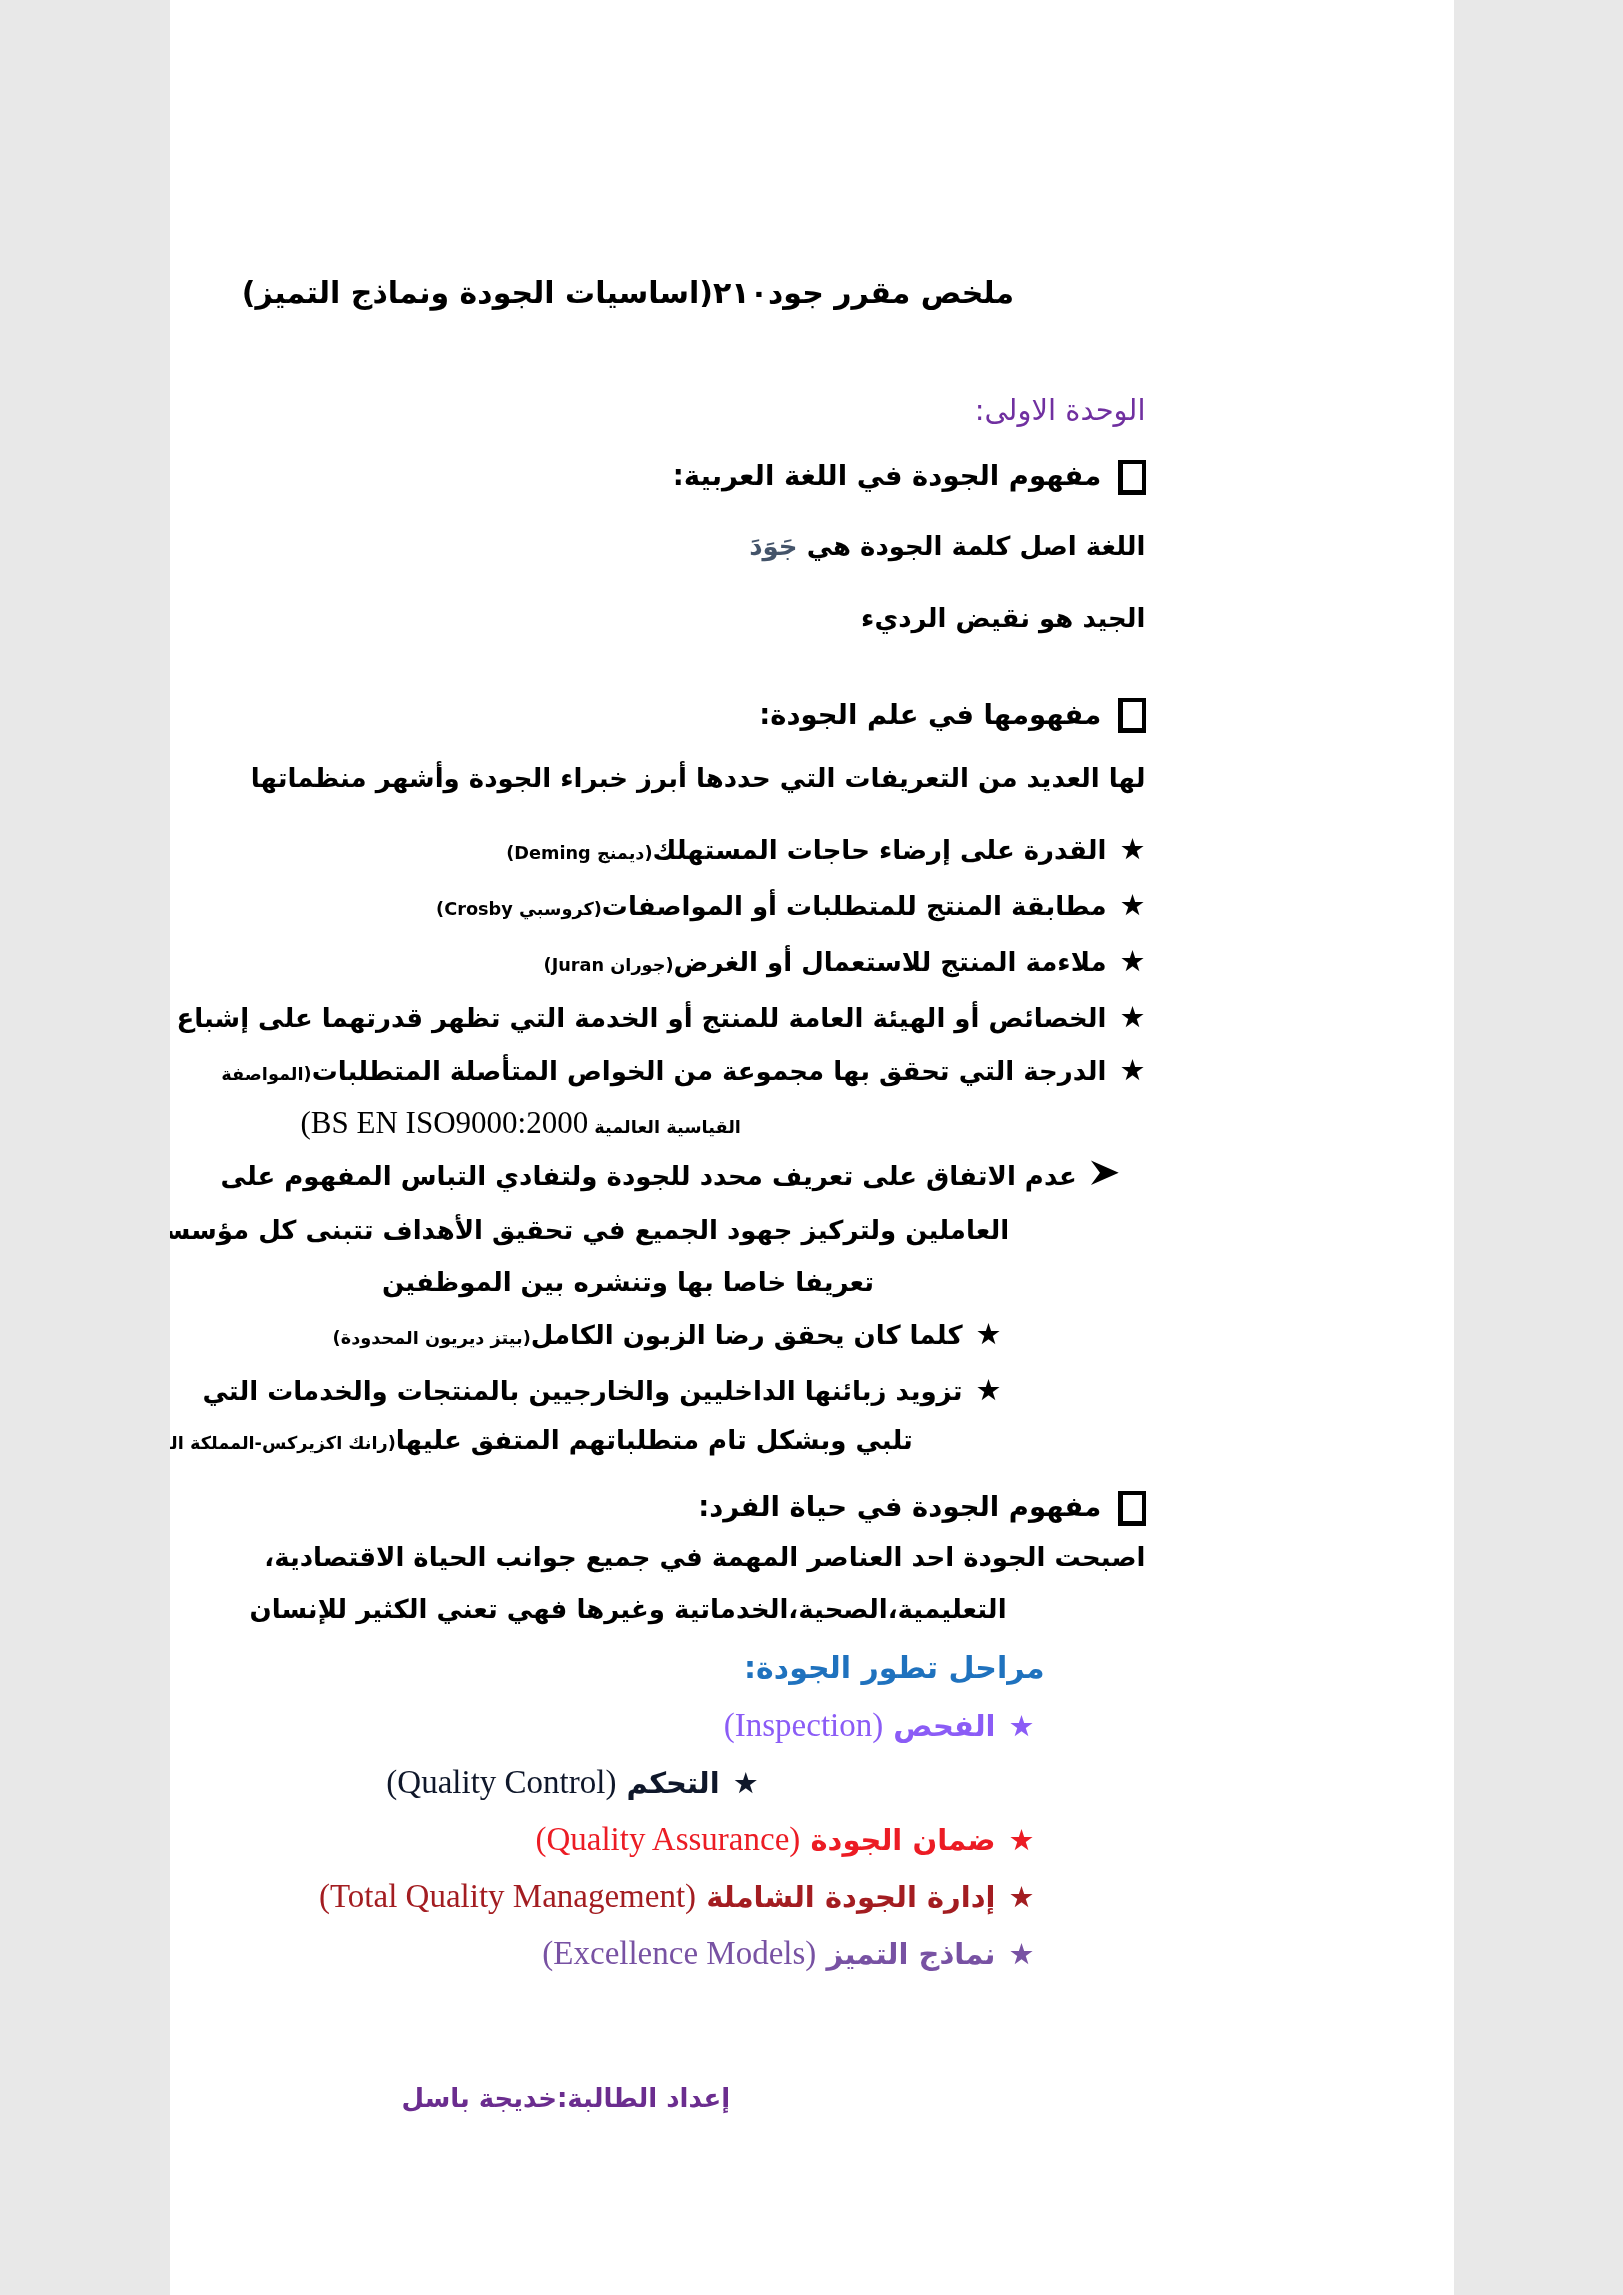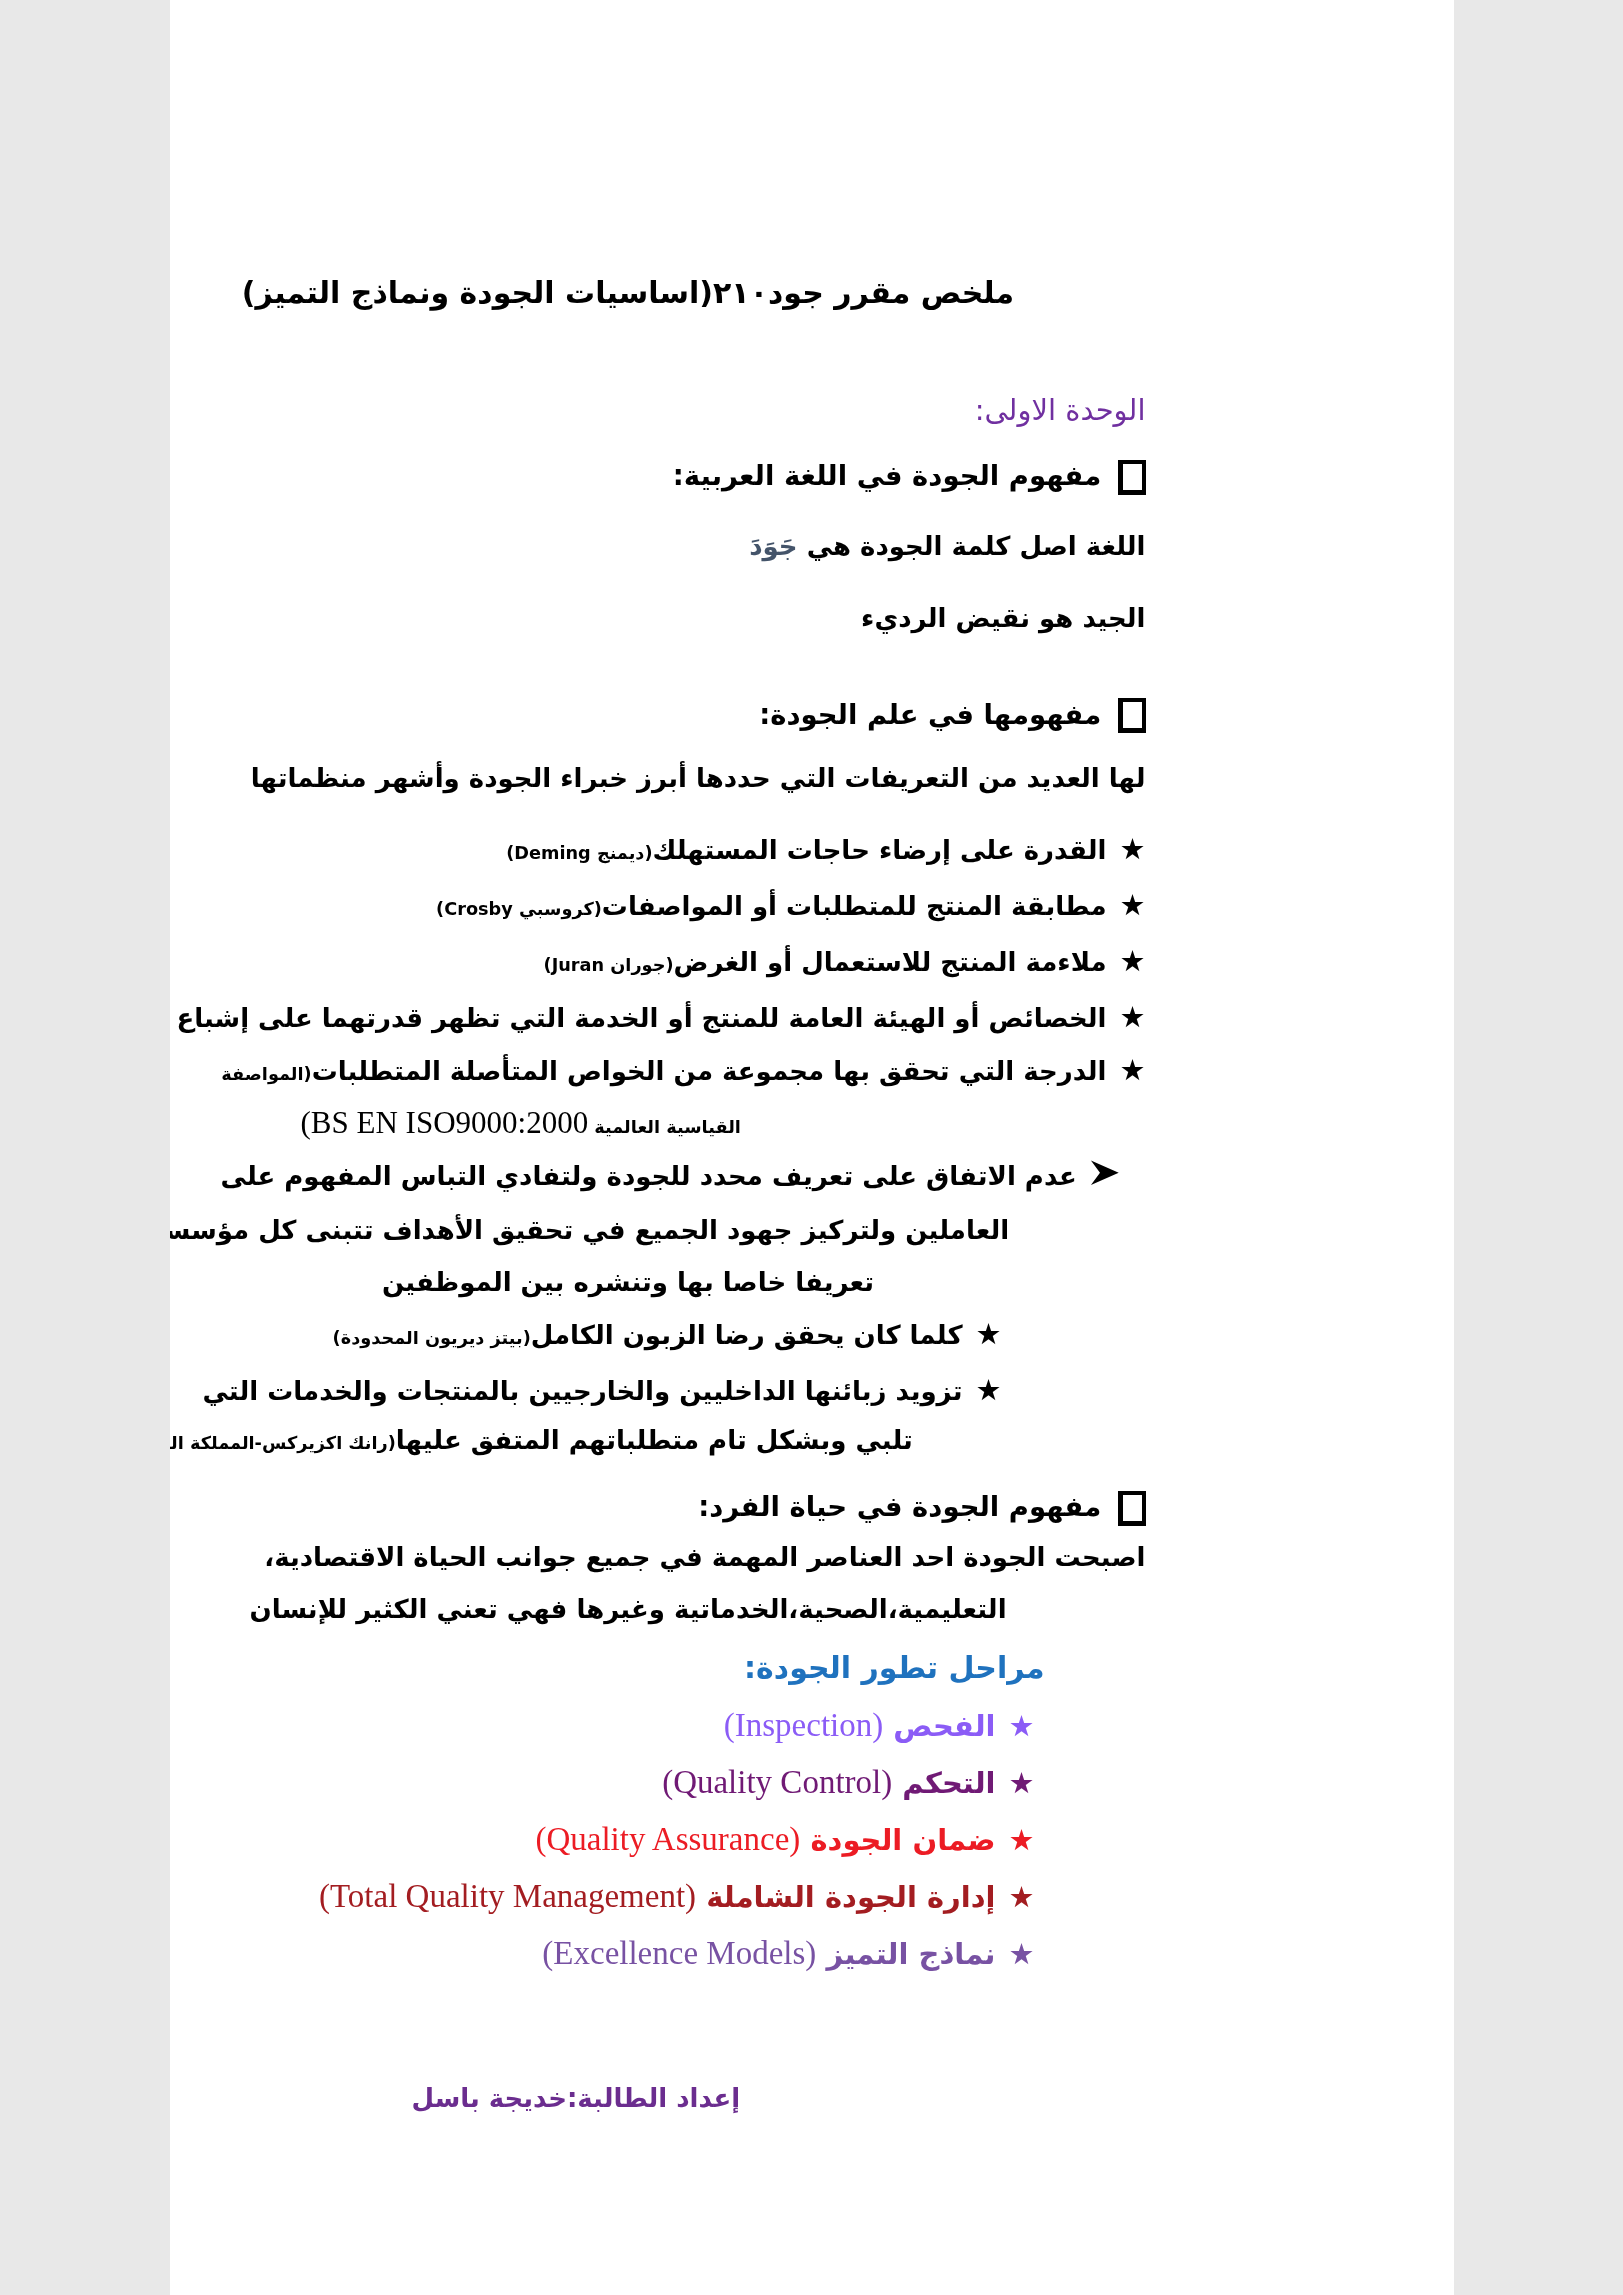--- a/index.html
+++ b/index.html
@@ -35,21 +35,21 @@
   .slate{color:#44546A;}
   .center{text-align:center;}
   .indent220{padding-right:144px;}
   .indent40{padding-right:26px;}
   .indent150{padding-right:98px;}
   .iso-line2{text-align:left;padding-left:190px;}
   .xerox2{text-align:left;padding-right:229px;}
   .stages-head{font-size:30px;font-weight:bold;line-height:52px;padding-right:101px;margin:6.5px 0 3.3px 0;}
   .stage{font-size:29px;font-weight:bold;line-height:56px;padding-right:111px;margin:0;}
   .stage .latin{font-family:"Liberation Serif",serif;font-size:33px;font-weight:normal;}
-  .footer-credit{position:absolute;top:2075px;left:242px;font-size:26px;font-weight:bold;line-height:46px;}
+  .footer-credit{position:absolute;top:2075px;left:232px;font-size:26px;font-weight:bold;line-height:46px;}
   .qr{position:absolute;top:2205px;left:1535px;width:65px;height:68px;}
 </style>
 </head>
 <body>
 
 <div class="page">
   <div class="content">
 
     <h1 class="title">ملخص مقرر جود٢١٠(اساسيات الجودة ونماذج التميز)</h1>
 
@@ -88,21 +88,21 @@
     <div class="li li-short xerox2" style="margin-bottom:16.4px;"><span>تلبي وبشكل تام متطلباتهم المتفق عليها</span><span class="src">(رانك اكزيركس-المملكة المتحدة)</span></div>
 
     <div class="sec-head"><span class="checkbox"></span><span>مفهوم الجودة في حياة الفرد:</span></div>
 
     <div class="body-line">اصبحت الجودة احد العناصر المهمة في جميع جوانب الحياة الاقتصادية،</div>
     <div class="body-line center">التعليمية،الصحية،الخدماتية وغيرها فهي تعني الكثير للإنسان</div>
 
     <div class="stages-head" style="color:#1F72BE;">مراحل تطور الجودة:</div>
 
     <div class="stage" style="color: #8b5cf6;"><span class="star">★</span><span>الفحص </span><span class="latin">(Inspection)</span></div>
-    <div class="stage" style="color: #701a75;"><span class="star">★</span><span>التحكم </span><span class="latin">(Quality Control)</span></div>
+    <div class="stage" style="color: #0f172a; text-align: center;"><span class="star">★</span><span>التحكم </span><span class="latin">(Quality Control)</span></div>
     <div class="stage" style="color: rgb(236, 28, 36);"><span class="star">★</span><span>ضمان الجودة </span><span class="latin">(Quality Assurance)</span></div>
     <div class="stage" style="color: rgb(163, 29, 33);"><span class="star">★</span><span>إدارة الجودة الشاملة </span><span class="latin">(Total Quality Management)</span></div>
     <div class="stage" style="color: rgb(120, 82, 163);"><span class="star">★</span><span>نماذج التميز </span><span class="latin">(Excellence Models)</span></div>
 
   </div>
 
   <div class="footer-credit" style="color:#6B2D8F;">إعداد الطالبة:خديجة باسل</div>
 
   <div class="qr">
     <svg width="65" height="68" viewBox="0 0 21 22" shape-rendering="crispEdges">

